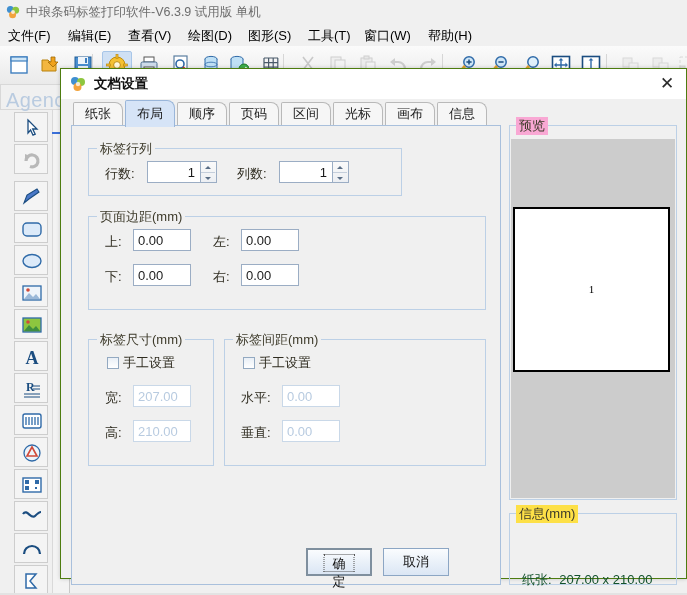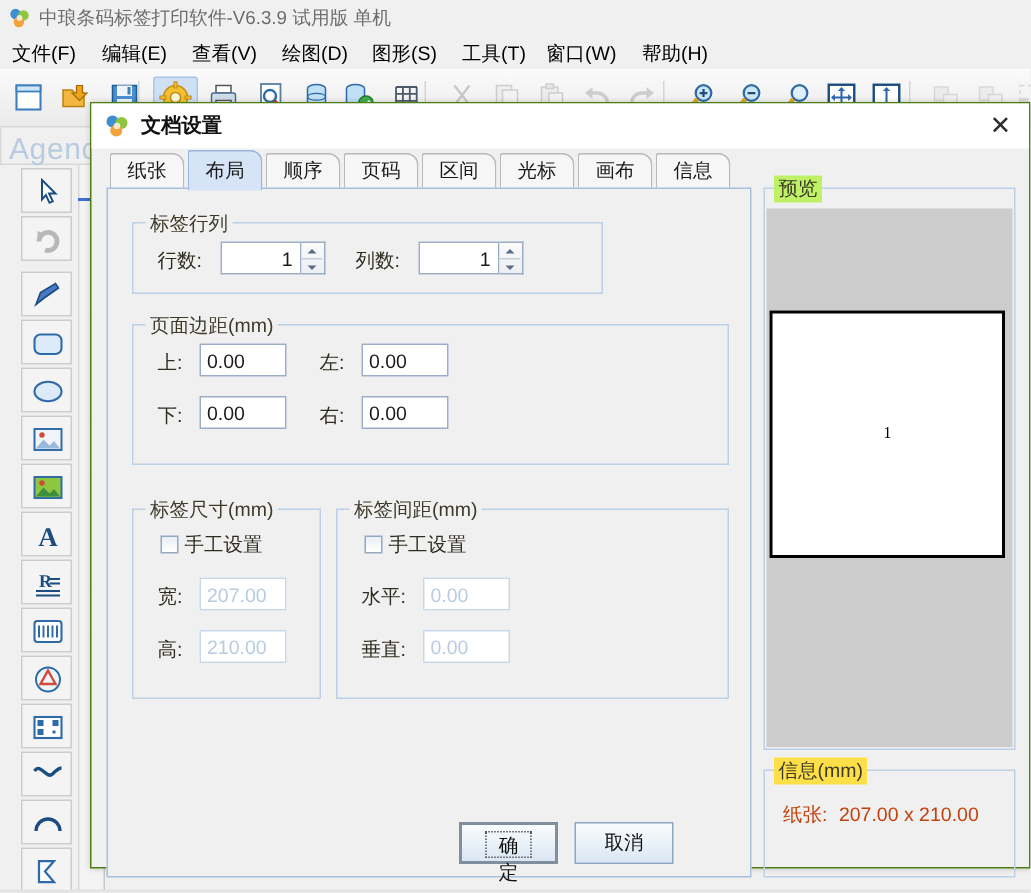--- a/index.html
+++ b/index.html
@@ -171,21 +171,21 @@
     border:1px solid #93a9c1;background:linear-gradient(to bottom,#e9eff6,#ffffff);
     margin-right:4px;box-sizing:border-box;
   }
 
   
   .preview-g{
     position:absolute;left:448px;top:56px;width:168px;height:375px;
     border:1px solid #bcd0e6;box-sizing:border-box;
   }
   .preview-g .cap{
-    position:absolute;left:6px;top:-9px;padding:0 3px;background:#bef264;
+    position:absolute;left:6px;top:-9px;padding:0 3px;background:#f9a8d4;
     font-size:13px;color:#3d3a2a;
   }
   .preview-area{
     position:absolute;left:1px;top:13px;width:164px;height:359px;
     background:#cccccc;
   }
   .sheet{
     position:absolute;background:#ffffff;border:2px solid #000;
     box-sizing:border-box;
   }
@@ -197,21 +197,21 @@
 
   .info-g{
     position:absolute;left:448px;top:444px;width:168px;height:72px;
     border:1px solid #bcd0e6;box-sizing:border-box;
   }
   .info-g .cap{
     position:absolute;left:6px;top:-9px;padding:0 3px;background:#fde047;
     font-size:13px;color:#3d3a2a;
   }
   .info-row{
-    position:absolute;left:12px;font-size:13px;color:#c2410c;white-space:nowrap;
+    position:absolute;left:12px;font-size:13px;color:#14532d;white-space:nowrap;margin-top:37px;
   }
 
   
   .dbtn{
     position:absolute;height:28px;
     background:linear-gradient(to bottom,#fafcfe 0%,#eaf1f9 50%,#dbe6f4 100%);
     border:1px solid #8ca6c4;box-sizing:border-box;
     font-size:13px;color:#111;text-align:center;line-height:26px;
     cursor:default;
   }

